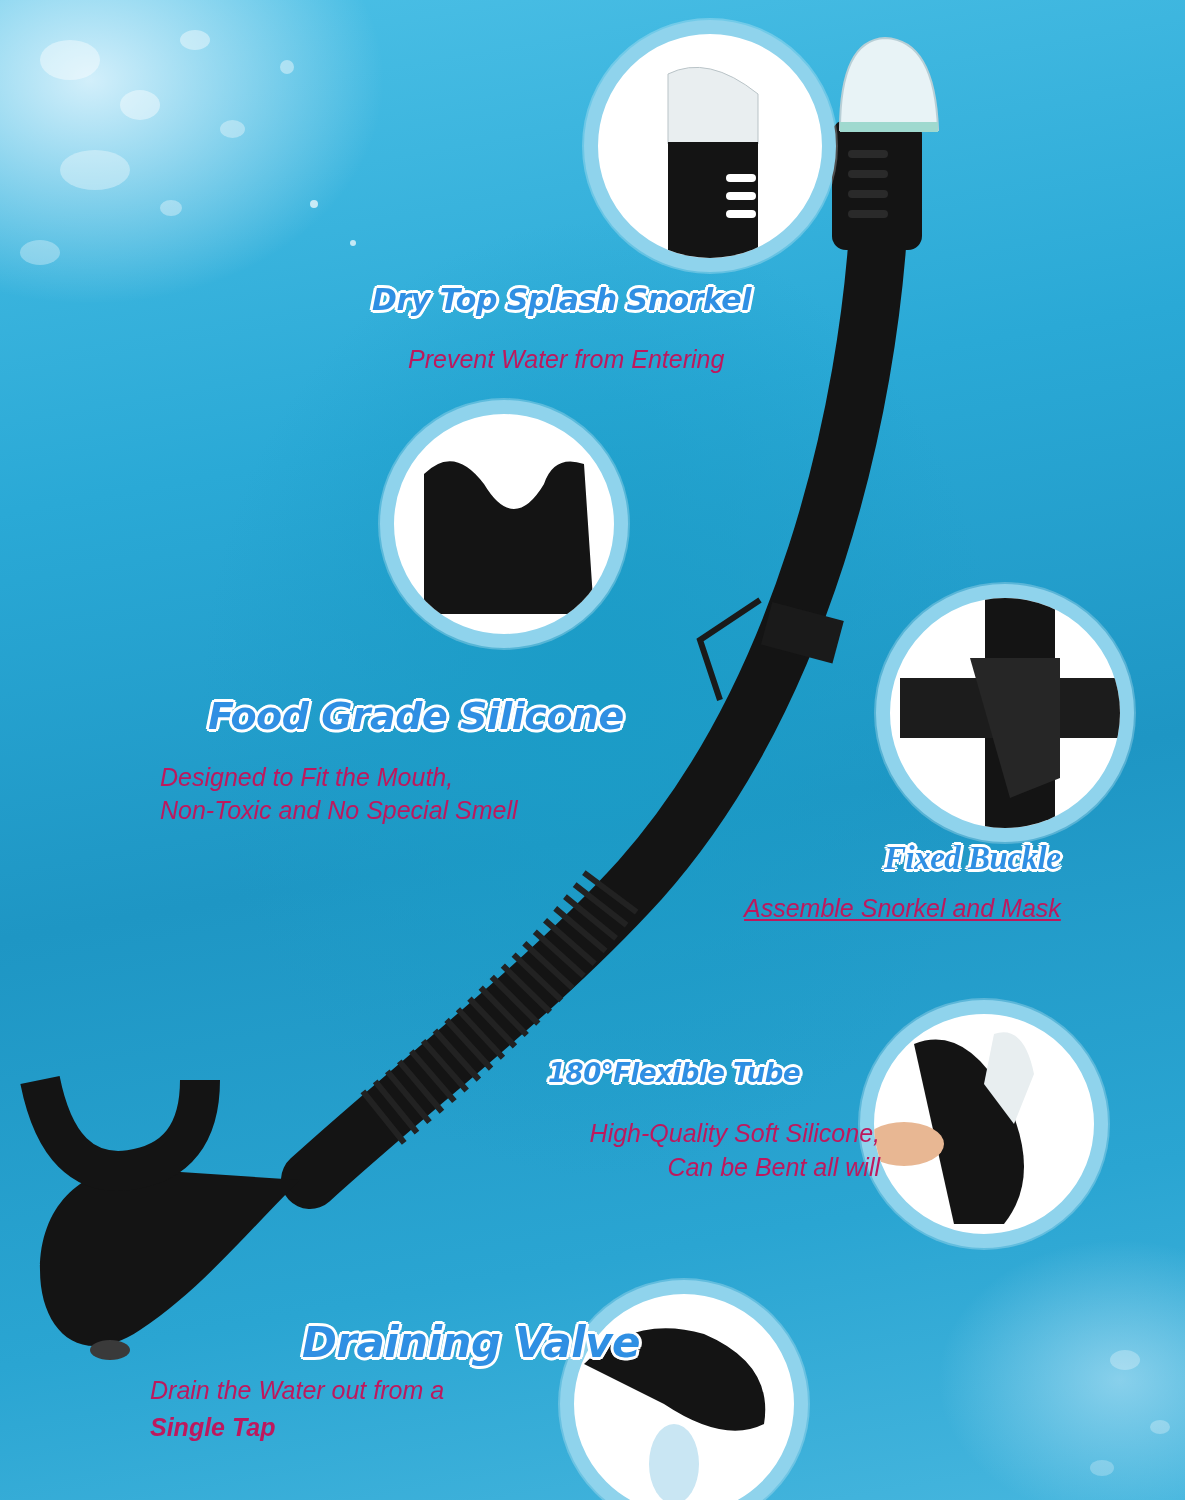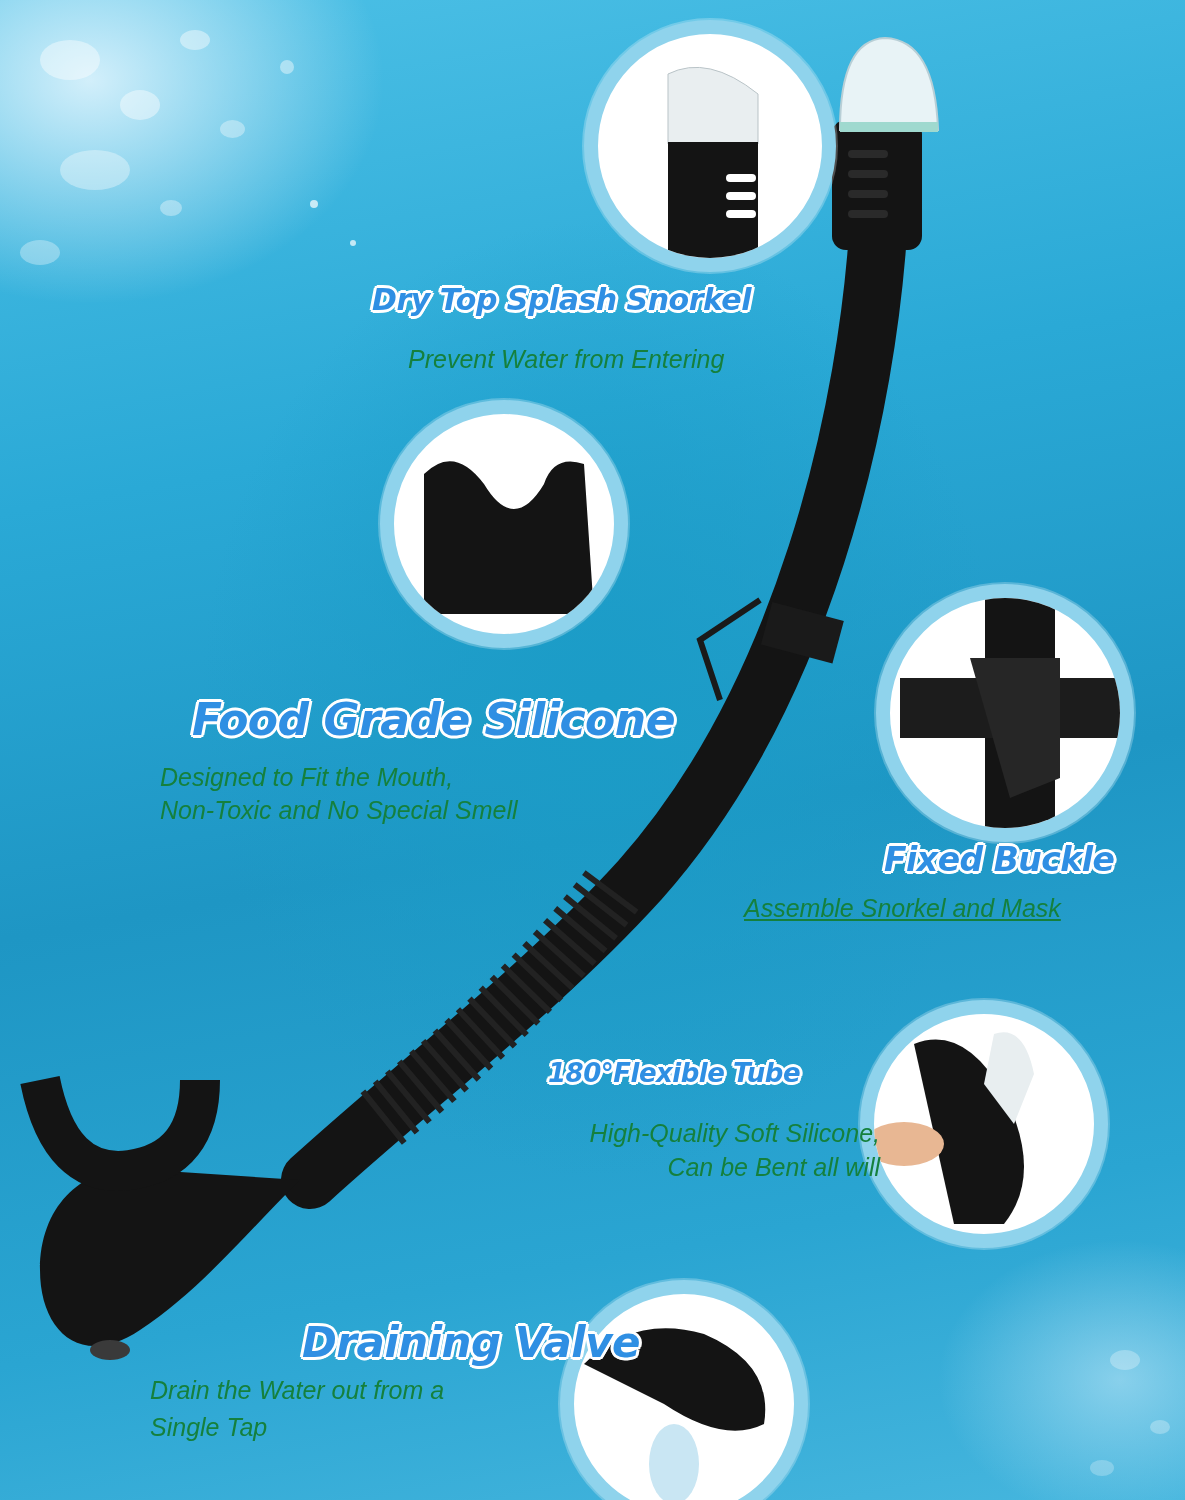--- a/index.html
+++ b/index.html
@@ -12,21 +12,21 @@
       radial-gradient(ellipse 500px 600px at 600px 700px, #1b9cc7 0%, rgba(27,156,199,0) 80%),
       linear-gradient(170deg, #4cc0e6 0%, #2aa9d6 30%, #1e96c4 55%, #2aa5d2 80%, #46b6de 100%);
   }
   .bubbles span { position:absolute; border-radius:50%; background:rgba(255,255,255,0.7); }
   .circle { position:absolute; border-radius:50%; background:#fff;
     border:14px solid #8fd3ec; box-shadow:0 0 0 2px rgba(255,255,255,0.25); overflow:hidden; }
   .title { position:absolute; font-family:"DejaVu Sans", sans-serif; font-weight:bold; font-style:italic;
     color:#2f8fe3; letter-spacing:-0.5px;
     text-shadow: 3px 0 0 #fff, -3px 0 0 #fff, 0 3px 0 #fff, 0 -3px 0 #fff,
       2px 2px 0 #fff, -2px -2px 0 #fff, 2px -2px 0 #fff, -2px 2px 0 #fff; white-space:nowrap; }
-  .desc { position:absolute; font-style:italic; color:#15803d; font-size:25px; line-height:34px; white-space:nowrap; }
+  .desc { position:absolute; font-style:italic; color:#be185d; font-size:25px; line-height:34px; white-space:nowrap; }
   .r { text-align:left; }
   .c { text-align:right; }
   svg { position:absolute; }
 </style>
 </head>
 <body>
 
 <div class="bg"></div>
 <div class="bubbles">
   <span style="left:40px;top:40px;width:60px;height:40px;opacity:.6"></span>
@@ -96,26 +96,26 @@
 <div class="circle" style="left:560px;top:1280px;width:220px;height:220px;">
   <svg width="220" height="220" viewBox="0 0 220 220" style="left:0;top:0">
     <path d="M10 70 Q 60 20 130 40 Q 200 70 190 130 Q 150 150 90 110 Z" fill="#141414"></path>
     <ellipse cx="100" cy="170" rx="25" ry="40" fill="#c9e6f3"></ellipse>
   </svg>
 </div>
 
 <div class="title" style="left:372px;top:282px;font-size:30px;">Dry Top Splash Snorkel</div>
 <div class="desc" style="left:408px;top:342px;">Prevent Water from Entering</div>
 
-<div class="title" style="left:192px;top:694px;font-size:44px;">Food Grade Silicone</div>
+<div class="title" style="left:208px;top:694px;font-size:38px;">Food Grade Silicone</div>
 <div class="desc r" style="left:160px;width:428px;top:760px;">Designed to Fit the Mouth,</div>
 <div class="desc r" style="left:160px;width:428px;top:793px;">Non-Toxic and No Special Smell</div>
 
-<div class="title" style="left:884px;top:840px;font-size:33px;">Fixed Buckle</div>
+<div class="title" style="left:884px;top:840px;font-size:33px;font-family:Liberation Serif, serif;">Fixed Buckle</div>
 <div class="desc" style="left:744px;top:891px;text-decoration:underline;">Assemble Snorkel and Mask</div>
 
 <div class="title" style="left:548px;top:1058px;font-size:26px;">180°Flexible Tube</div>
 <div class="desc c" style="left:500px;width:380px;top:1116px;">High-Quality Soft Silicone,</div>
 <div class="desc c" style="left:500px;width:380px;top:1150px;">Can be Bent all will</div>
 
 <div class="title" style="left:302px;top:1318px;font-size:42px;">Draining Valve</div>
 <div class="desc r" style="left:150px;width:392px;top:1373px;">Drain the Water out from a</div>
-<div class="desc r" style="left:150px;width:392px;top:1410px;">Single Tap</div>
+<div class="desc r" style="left:150px;width:392px;top:1410px;font-weight:bold;">Single Tap</div>
 
 </body></html>

